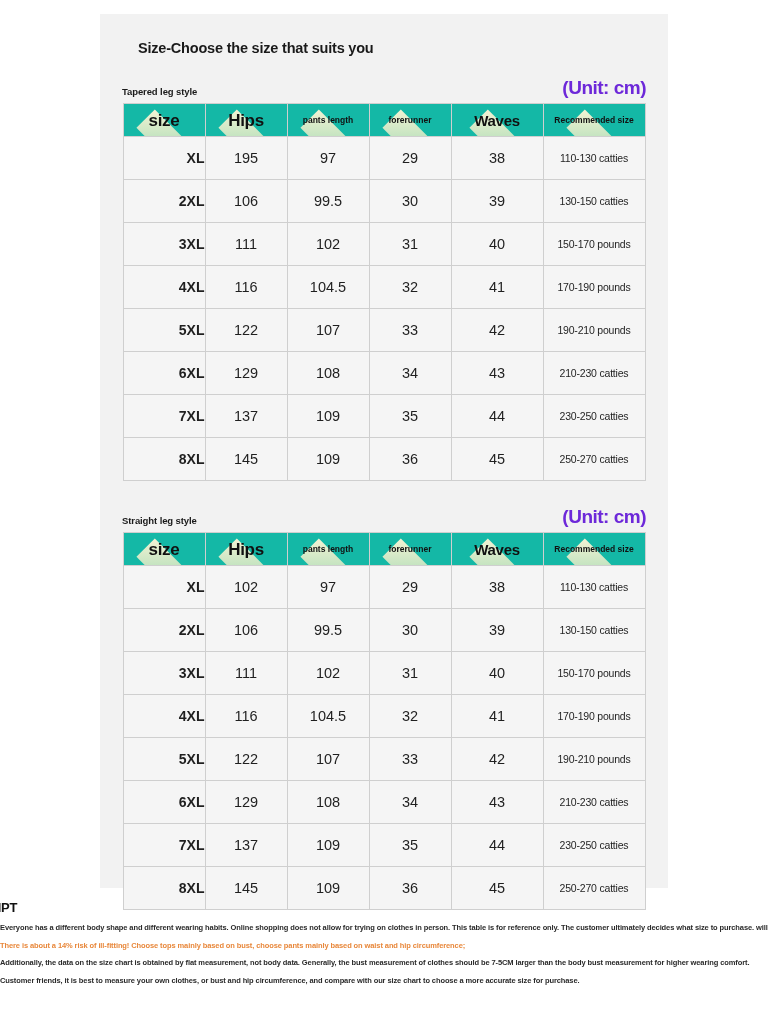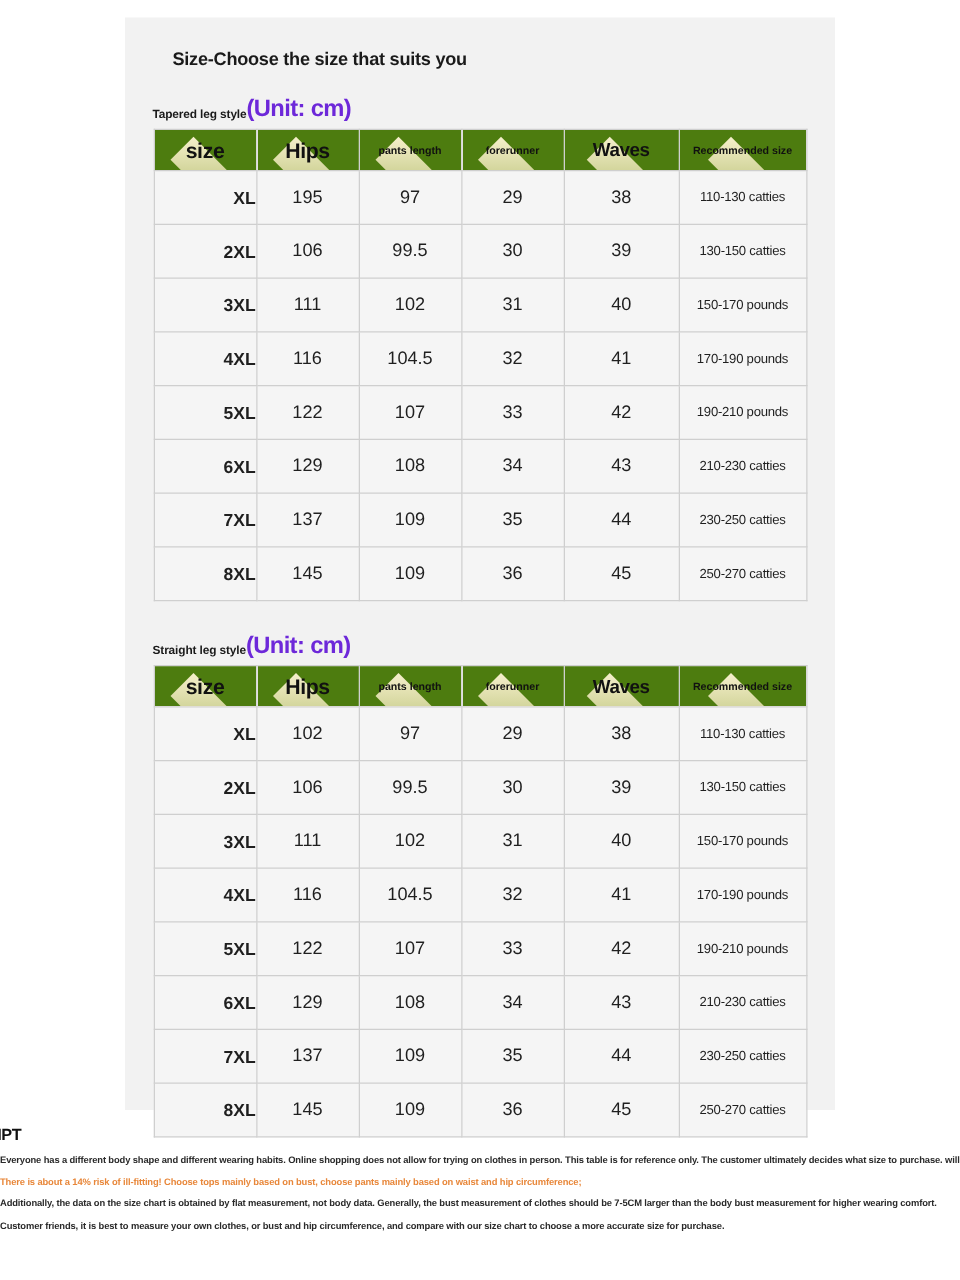--- a/index.html
+++ b/index.html
@@ -45,20 +45,21 @@
   .table-block {
     margin-top: 22px;
   }
   .table-block.second {
     margin-top: 26px;
   }
 
   .caption-row {
     display: flex;
     align-items: flex-end;
+    justify-content: space-between;
     padding: 0 4px 6px 4px;
   }
   .style-label {
     font-size: 9.5px;
     font-weight: bold;
     color: #1a1a1a;
     letter-spacing: -0.1px;
   }
   .unit-label {
     font-size: 19px;
@@ -77,21 +78,21 @@
   table.size-table td,
   table.size-table th {
     border: 1px solid #cfcfcf;
     text-align: center;
     vertical-align: middle;
     padding: 0;
   }
 
   
   thead th {
-    background: #4d7c0f;
+    background: #14b8a6;
     height: 32px;
     position: relative;
     border: 1px solid #e2951a;
     overflow: hidden;
   }
   thead th .hdr-txt {
     position: relative;
     z-index: 2;
     display: block;
     color: #111111;

